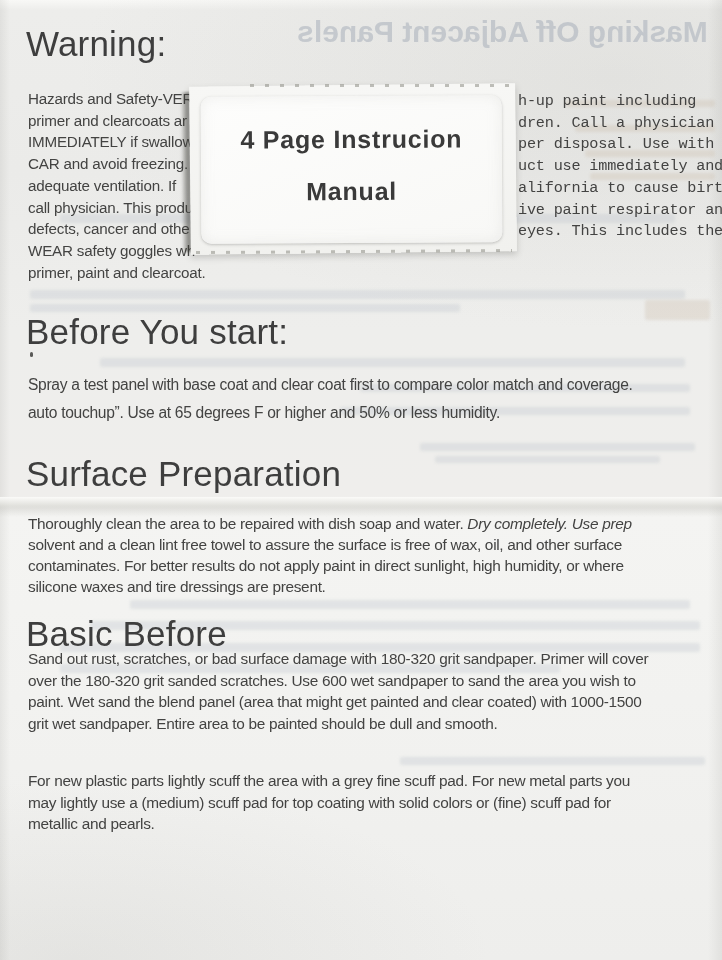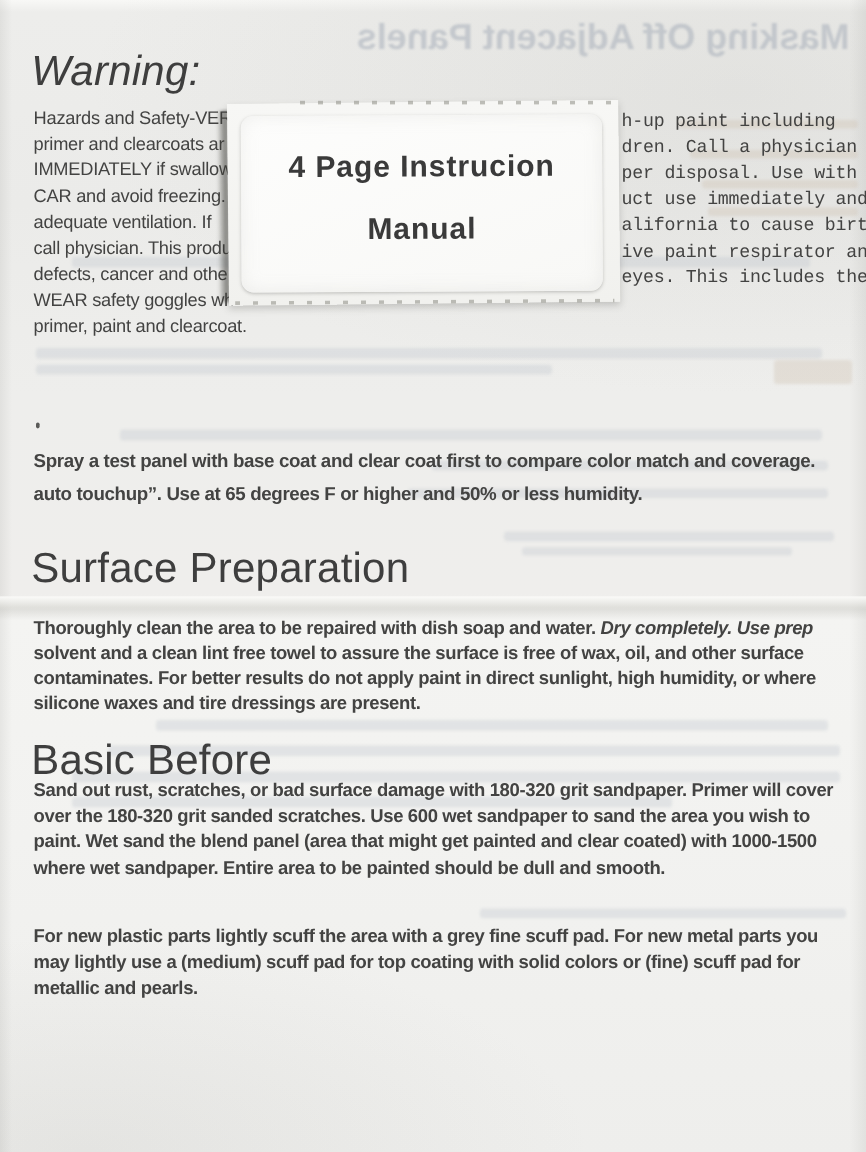--- a/index.html
+++ b/index.html
@@ -19,21 +19,21 @@
   }
   
   .h1{
     position:absolute;left:26px;
     font-size:35px;font-weight:400;color:#3e3e3e;
     letter-spacing:0.2px;white-space:nowrap;
   }
   .col{position:absolute;font-size:15.2px;line-height:21.7px;letter-spacing:-0.2px;color:#434342;}
   .col div{white-space:nowrap;}
   .para{position:absolute;font-size:15.4px;letter-spacing:-0.3px;color:#434342;}
-  .para div{white-space:nowrap;font-weight:bold;}
+  .para div{white-space:nowrap;}
   .it{font-style:italic;margin-top:20px;}
   
   .seam{
     position:absolute;left:0;top:497px;width:722px;height:20px;
     background:linear-gradient(180deg, rgba(252,252,250,0.9) 0%, rgba(210,210,204,0.55) 45%, rgba(190,190,184,0.35) 55%, rgba(240,240,238,0) 100%);
   }
   
   .backing{
     position:absolute;left:190px;top:85px;width:326px;height:168px;
     background:linear-gradient(180deg,#f7f7f5,#f1f1ee);
@@ -96,21 +96,21 @@
   <div class="g" style="left:90px;top:621px;width:610px;height:9px;"></div>
   <div class="g" style="left:60px;top:643px;width:640px;height:9px;"></div>
   <div class="g" style="left:60px;top:664px;width:500px;height:9px;"></div>
   <div class="g" style="left:400px;top:757px;width:305px;height:8px;"></div>
   <div class="g gw" style="left:565px;top:100px;width:150px;height:7px;"></div>
   <div class="g gw" style="left:575px;top:125px;width:140px;height:7px;"></div>
   <div class="g gw" style="left:585px;top:150px;width:130px;height:7px;"></div>
   <div class="g gw" style="left:590px;top:173px;width:125px;height:7px;"></div>
   <div class="g gw" style="left:645px;top:300px;width:65px;height:20px;"></div>
 
-  <div class="h1" style="top:40px;font-style:italic;">Warning:</div>
+  <div class="h1" style="top:24px;">Warning:</div>
 
   <div class="col" style="left:28px;top:88px;">
     <div>Hazards and Safety-VERY</div>
     <div>primer and clearcoats ar</div>
     <div>IMMEDIATELY if swallow</div>
     <div>CAR and avoid freezing.</div>
     <div>adequate ventilation. If</div>
     <div>call physician. This produ</div>
     <div>defects, cancer and othe</div>
     <div>WEAR safety goggles wh</div>
@@ -129,20 +129,21 @@
 
   <div class="backing-shadow"></div>
   <div class="backing"></div>
   <div class="perf" style="left:250px;top:84px;width:262px;"></div>
   <div class="perf" style="left:196px;top:250px;width:316px;transform:rotate(-0.4deg);"></div>
   <div class="sticker">
     <div class="sticker-line" style="top:29px;">4 Page Instrucion</div>
     <div class="sticker-line" style="top:81px;">Manual</div>
   </div>
 
+  <div class="h1" style="top:312px;">Before You start:</div>
   <div class="dot" style="left:30px;top:352px;"></div>
 
   <div class="para" style="left:28px;top:371px;line-height:28px;font-size:15.6px;">
     <div>Spray a test panel with base coat and clear coat first to compare color match and coverage.</div>
     <div>auto touchup”.  Use at 65 degrees F or higher and 50% or less humidity.</div>
   </div>
 
   <div class="h1" style="top:454px;">Surface Preparation</div>
 
   <div class="seam"></div>
@@ -153,21 +154,21 @@
     <div>contaminates. For better results do not apply paint in direct sunlight, high humidity, or where</div>
     <div>silicone waxes and tire dressings are present.</div>
   </div>
 
   <div class="h1" style="top:614px;">Basic Before</div>
 
   <div class="para" style="left:28px;top:648px;line-height:21.5px;">
     <div>Sand out rust, scratches, or bad surface damage with 180-320 grit sandpaper. Primer will cover</div>
     <div>over the 180-320 grit sanded scratches. Use 600 wet sandpaper to sand the area you wish to</div>
     <div>paint. Wet sand the blend panel (area that might get painted and clear coated) with 1000-1500</div>
-    <div>where wet sandpaper. Entire area to be painted should be dull and smooth.</div>
+    <div>grit wet sandpaper. Entire area to be painted should be dull and smooth.</div>
   </div>
 
   <div class="para" style="left:28px;top:770px;line-height:21.5px;">
     <div>For new plastic parts lightly scuff the area with a grey fine scuff pad. For new metal parts you</div>
     <div>may lightly use a (medium) scuff pad for top coating with solid colors or (fine) scuff pad for</div>
     <div>metallic and pearls.</div>
   </div>
 
 </div>
 

